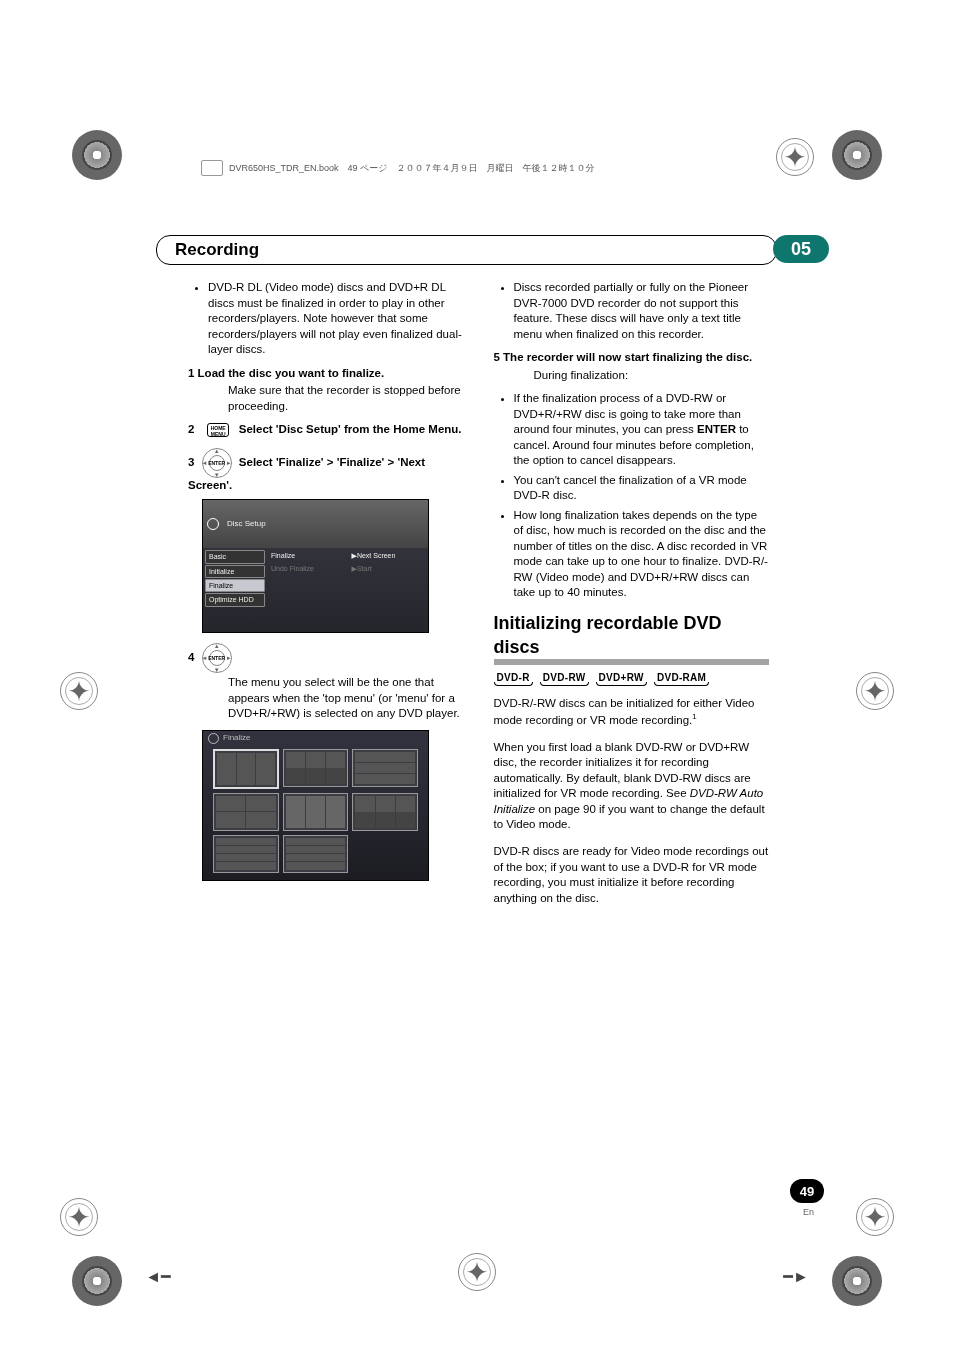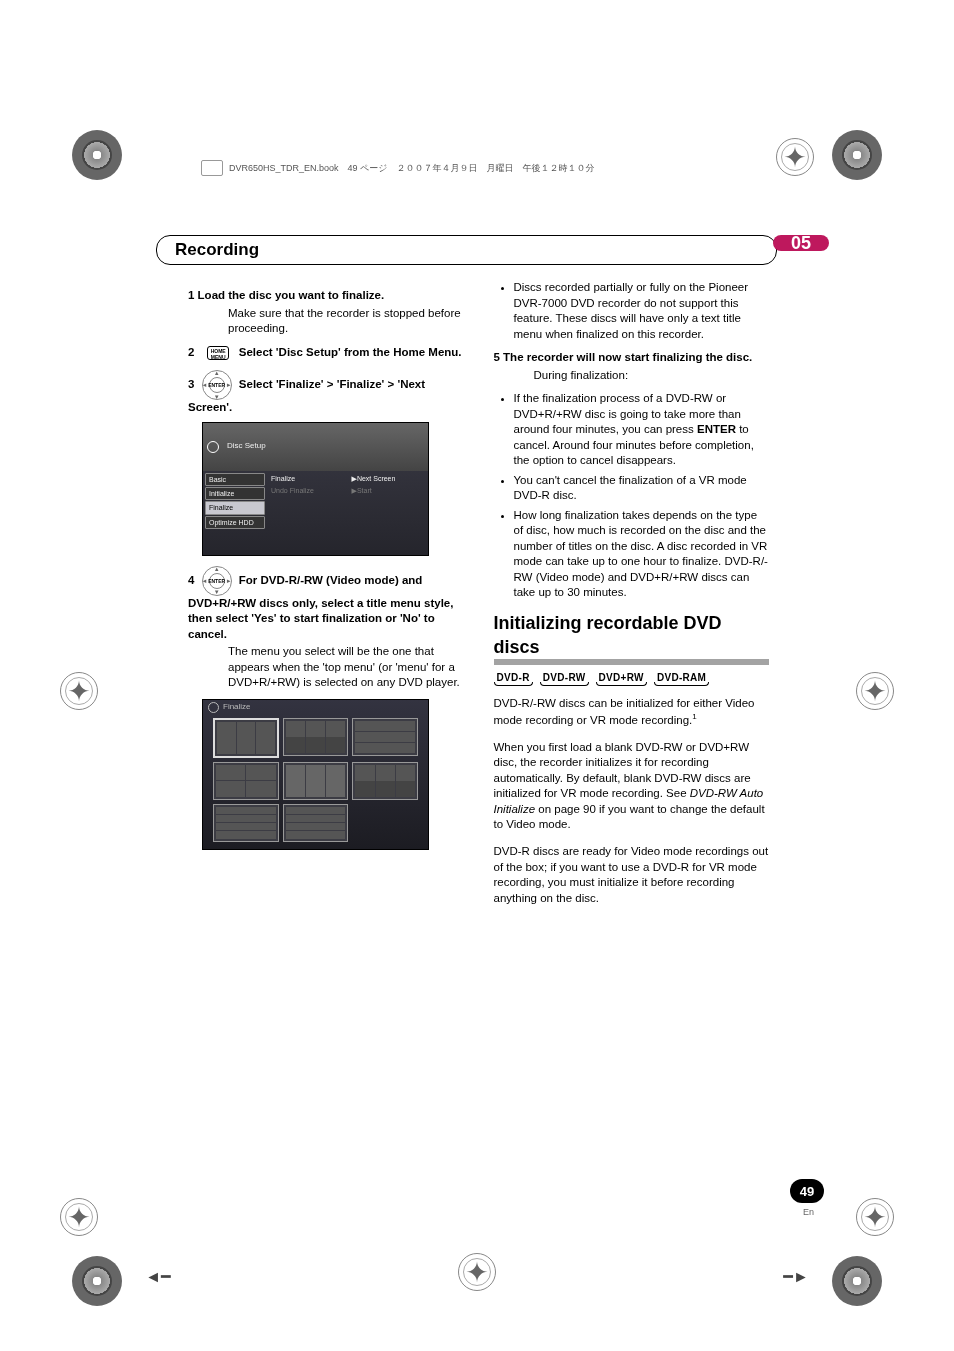--- a/index.html
+++ b/index.html
@@ -83,24 +83,24 @@
     height: 28px;
     border: 1px solid #000;
     border-radius: 14px;
     display: flex;
     align-items: center;
     padding-left: 18px;
     font-weight: bold;
     font-size: 17px;
   }
   .chapter-num {
-    background: #be185d;
+    background: #0f766e;
     color: #fff;
     width: 56px;
-    height: 16px;
+    height: 28px;
     border-radius: 14px;
     font-weight: bold;
     font-size: 18px;
     display:flex;align-items:center;justify-content:center;
     margin-left: -4px;
   }
   .columns {
     position: absolute;
     top: 280px;
     left: 188px;
@@ -338,20 +338,23 @@
   </div>
 
   <div class="chapter-bar">
     <div class="pill">Recording</div>
     <div class="chapter-num">05</div>
   </div>
 
   <div class="columns">
 
     <div class="col">
+      <ul>
+          <li>DVD-R DL (Video mode) discs and DVD+R DL discs must be finalized in order to play in other recorders/players. Note however that some recorders/players will not play even finalized dual-layer discs.</li>
+        </ul>
 
       <div class="step-head">1    Load the disc you want to finalize.</div>
       <div class="after-step">Make sure that the recorder is stopped before proceeding.</div>
 
       <div class="step-head">
         <span>2</span>
         &nbsp;&nbsp;
         <span class="homemenu-icon">HOME<br>MENU</span>
         &nbsp;
         <span>Select 'Disc Setup' from the Home Menu.</span>
@@ -388,21 +391,20 @@
           </div>
         </div>
       </div>
 
       <div class="step-head">
         <span>4</span>
         <span class="enter-icon">
           <span class="lbl">ENTER</span>
           <span class="t">▲</span><span class="b">▼</span><span class="l">◄</span><span class="r">►</span>
         </span>
-        <span> For DVD-R/-RW (Video mode) and DVD+R/+RW discs only, select a title menu style, then select 'Yes' to start finalization or 'No' to cancel.</span>
       </div>
       <div class="after-step">The menu you select will be the one that appears when the 'top menu' (or 'menu' for a DVD+R/+RW) is selected on any DVD player.</div>
 
       <div class="finalize-menu">
         <div class="hdr">
             <span class="ic"></span>
             <span>Finalize</span>
           </div>
         <div class="thumb-grid">
           <div class="thumb sel">
@@ -472,21 +474,21 @@
       <ul>
           <li>Discs recorded partially or fully on the Pioneer DVR-7000 DVD recorder do not support this feature. These discs will have only a text title menu when finalized on this recorder.</li>
         </ul>
 
       <div class="step-head">5    The recorder will now start finalizing the disc.</div>
       <div class="after-step">During finalization:</div>
 
       <ul>
         <li>If the finalization process of a DVD-RW or DVD+R/+RW disc is going to take more than around four minutes, you can press <span class="enter-inline">ENTER</span> to cancel. Around four minutes before completion, the option to cancel disappears.</li>
         <li>You can't cancel the finalization of a VR mode DVD-R disc.</li>
-        <li>How long finalization takes depends on the type of disc, how much is recorded on the disc and the number of titles on the disc. A disc recorded in VR mode can take up to one hour to finalize. DVD-R/-RW (Video mode) and DVD+R/+RW discs can take up to 30 minutes.</li>
+        <li>How long finalization takes depends on the type of disc, how much is recorded on the disc and the number of titles on the disc. A disc recorded in VR mode can take up to one hour to finalize. DVD-R/-RW (Video mode) and DVD+R/+RW discs can take up to 40 minutes.</li>
       </ul>
 
       <h2 class="section">Initializing recordable DVD discs</h2>
 
       <div class="disc-types">
         <span>DVD-R</span>
         <span>DVD-RW</span>
         <span>DVD+RW</span>
         <span>DVD-RAM</span>
       </div>

